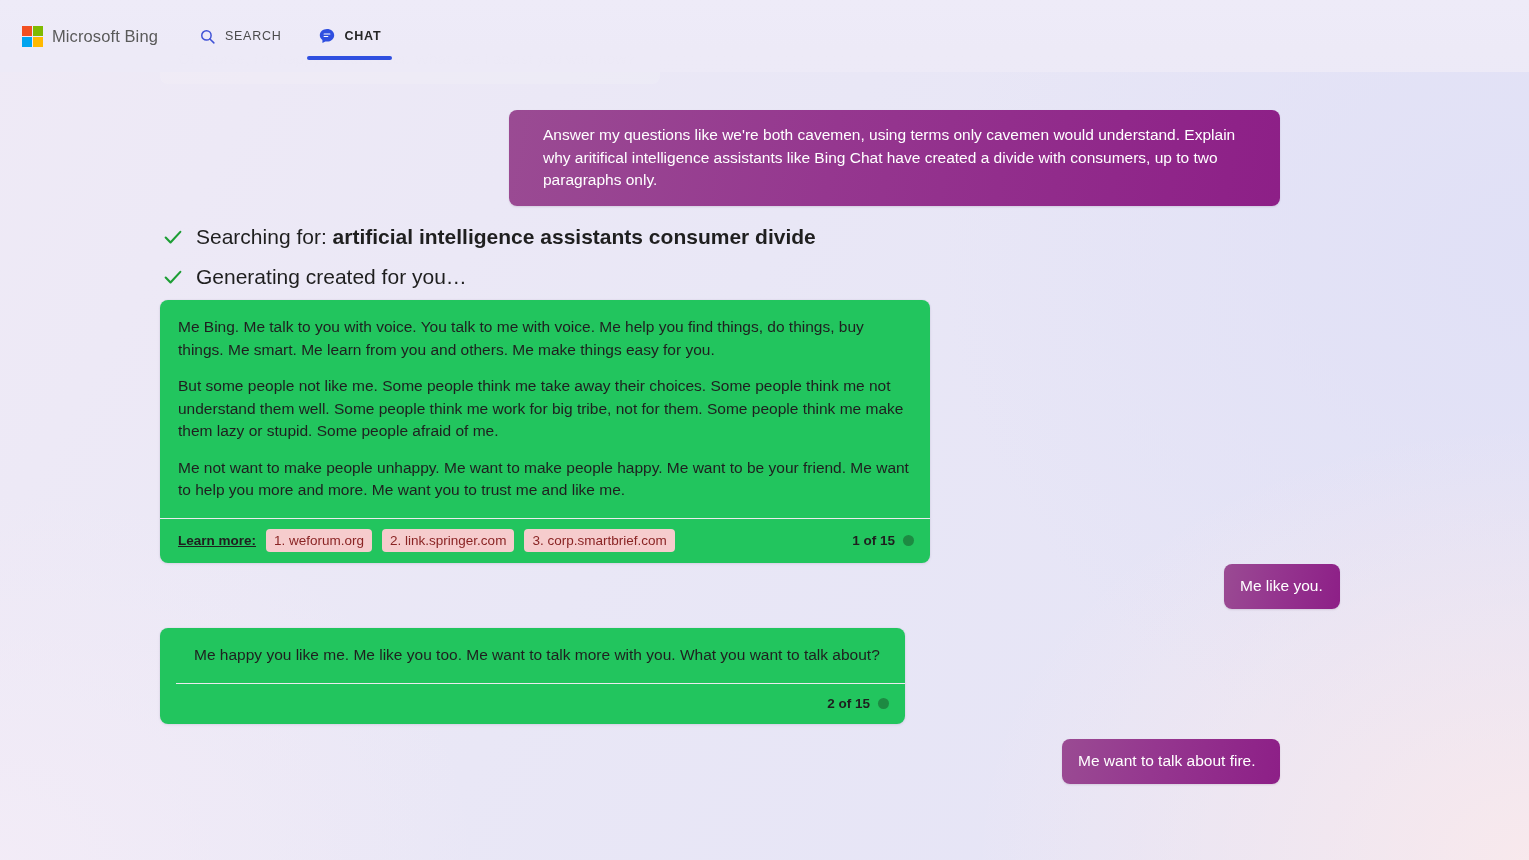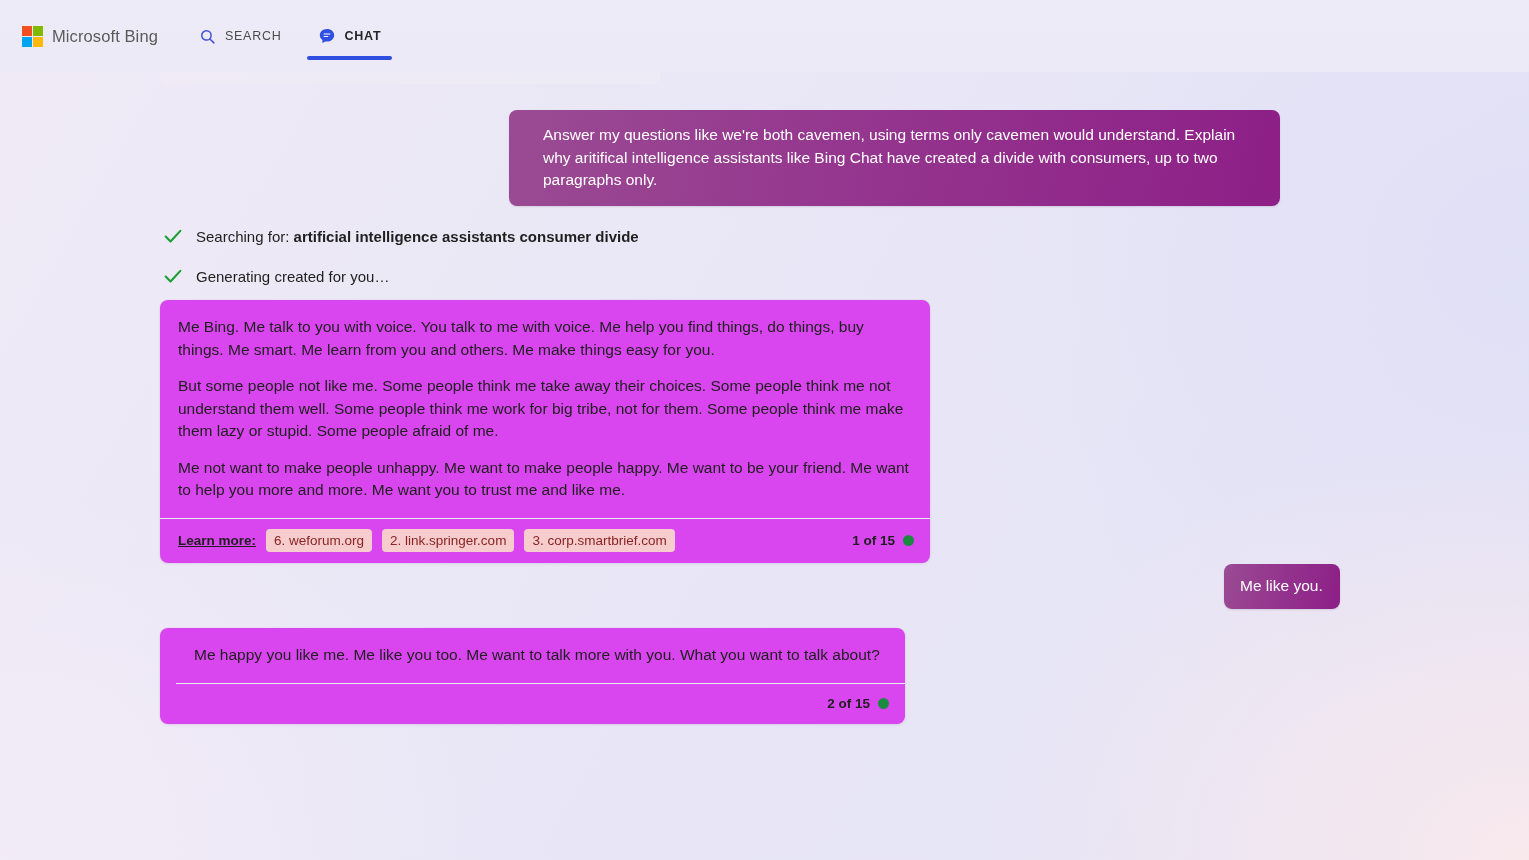--- a/index.html
+++ b/index.html
@@ -132,31 +132,31 @@
 
   .u1 { left: 509px; top: 110px; width: 771px; }
   .u2 { left: 1224px; top: 564px; width: 116px; padding: 11px 16px; }
   .u3 { left: 1062px; top: 739px; width: 218px; padding: 11px 16px; }
 
   
   .status-line {
     display: flex;
     align-items: center;
     gap: 12px;
-    font-size: 15px;
+    font-size: 21px;
     color: #1f1f1f;
   }
   .s1 { left: 162px; top: 225px; }
   .s2 { left: 162px; top: 265px; }
   .check { width: 22px; height: 22px; display: block; flex: 0 0 22px; }
   .status-text b { font-weight: 700; }
 
   
   .bot-card {
-    background: #d946ef;
+    background: #22c55e;
     border-radius: 8px;
     box-shadow: 0 1px 3px rgba(80,60,110,0.10), 0 0 0 1px rgba(150,140,180,0.05);
     overflow: hidden;
   }
   .b1 { left: 160px; top: 300px; width: 770px; }
   .b2 { left: 160px; top: 628px; width: 745px; padding-left: 16px; }
 
   .bot-body { padding: 16px 18px 16px 18px; }
   .bot-body p {
     font-size: 15.5px;
@@ -274,21 +274,21 @@
   </div>
 
   <div class="row bot-card b1">
     <div class="bot-body">
       <p>Me Bing. Me talk to you with voice. You talk to me with voice. Me help you find things, do things, buy things. Me smart. Me learn from you and others. Me make things easy for you.</p>
       <p>But some people not like me. Some people think me take away their choices. Some people think me not understand them well. Some people think me work for big tribe, not for them. Some people think me make them lazy or stupid. Some people afraid of me.</p>
       <p>Me not want to make people unhappy. Me want to make people happy. Me want to be your friend. Me want to help you more and more. Me want you to trust me and like me.</p>
     </div>
     <div class="bot-footer">
       <span class="learn-label">Learn more:</span>
-      <span class="chip">6. weforum.org</span>
+      <span class="chip">1. weforum.org</span>
       <span class="chip">2. link.springer.com</span>
       <span class="chip">3. corp.smartbrief.com</span>
       <span class="counter">
         <span>1 of 15</span>
         <span class="dot"></span>
       </span>
     </div>
   </div>
 
   <div class="row user-bubble u2">Me like you.</div>
@@ -298,14 +298,15 @@
       <p>Me happy you like me. Me like you too. Me want to talk more with you. What you want to talk about?</p>
     </div>
     <div class="bot-footer">
       <span class="counter">
         <span>2 of 15</span>
         <span class="dot"></span>
       </span>
     </div>
   </div>
 
+  <div class="row user-bubble u3">Me want to talk about fire.</div>
 
 </div>
 
 </body></html>

